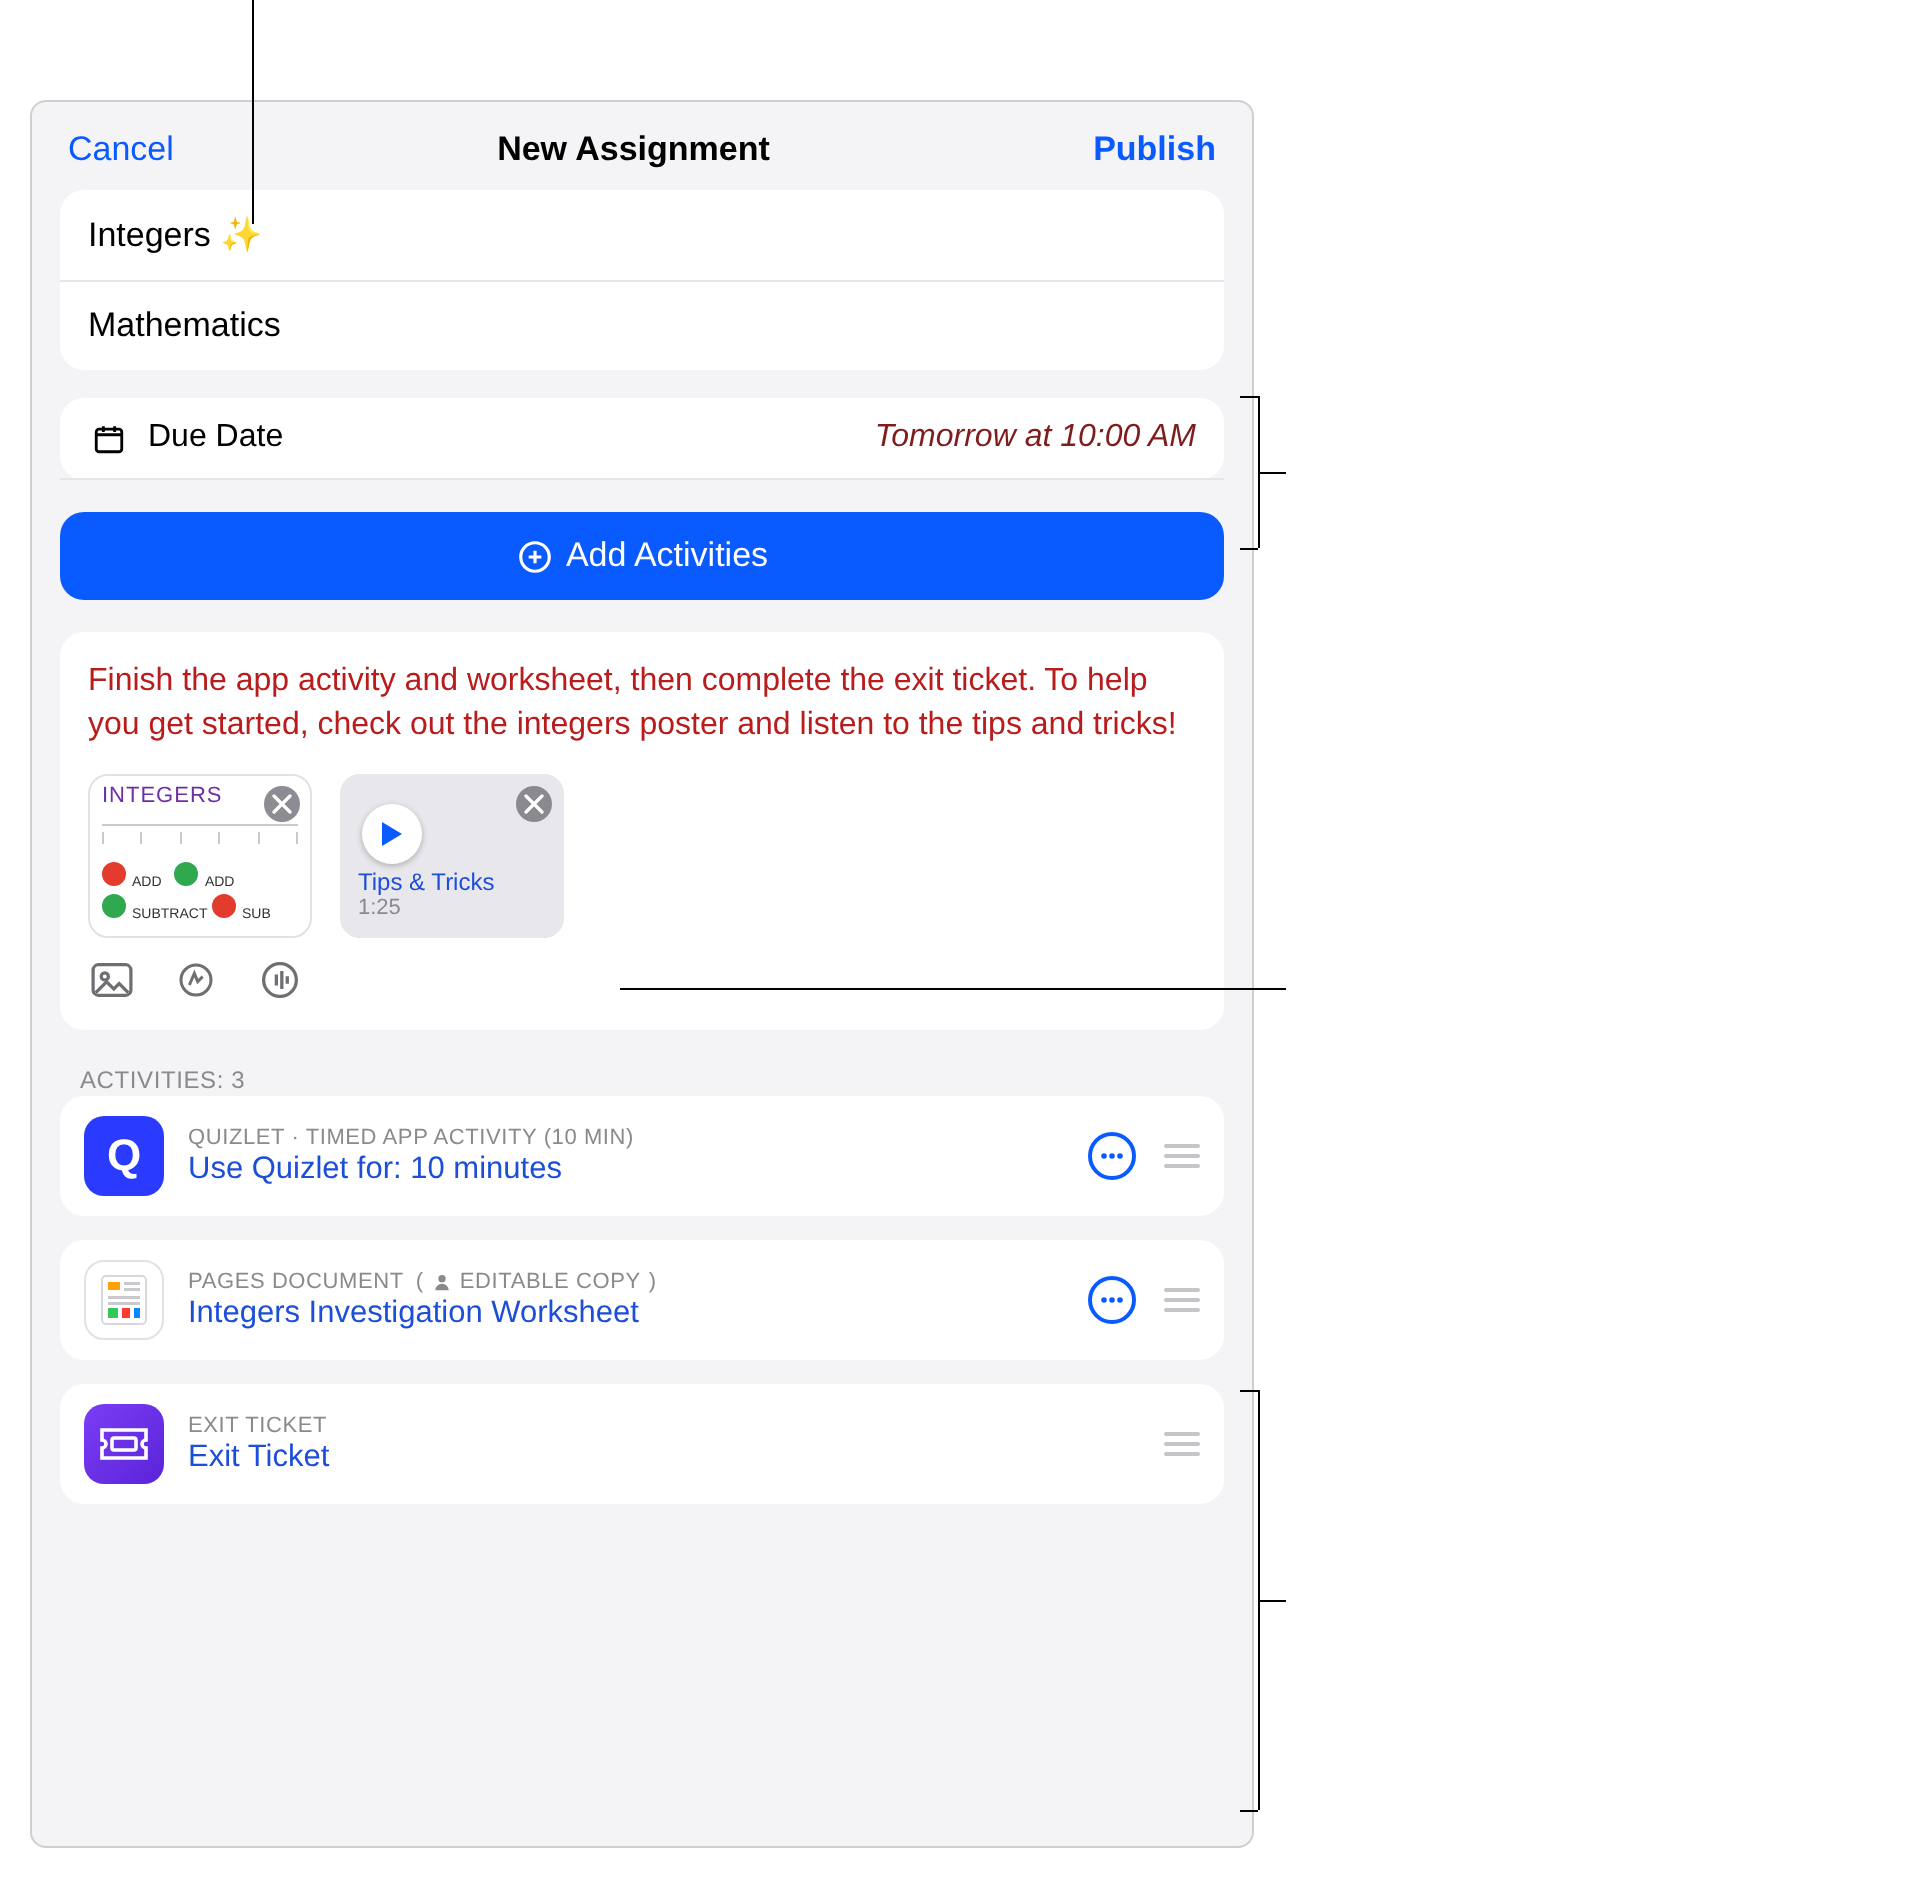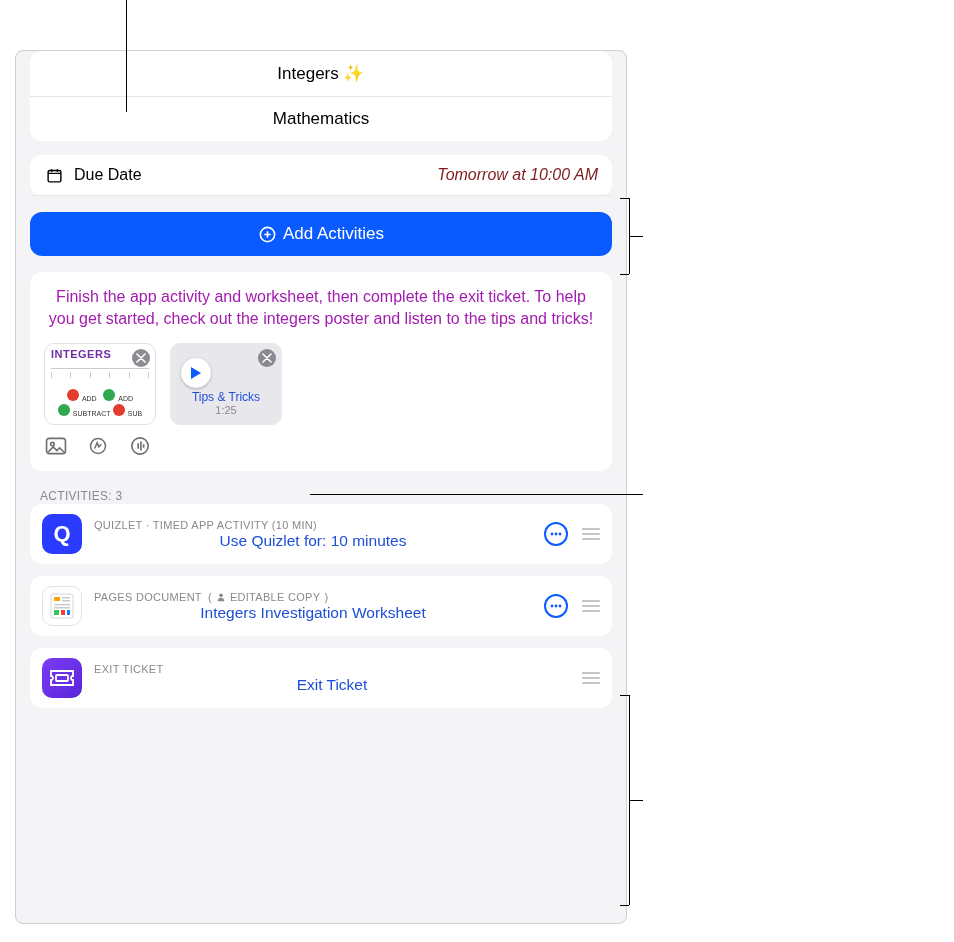--- a/index.html
+++ b/index.html
@@ -7,46 +7,46 @@
   .stage { position: relative; width: 954px; height: 942px; }
   .device {
     position: absolute; left: 15px; top: 50px; width: 612px; height: 874px;
     background: #f4f4f7;
     border: 1px solid #cfcfd2; border-radius: 8px; overflow: hidden;
   }
   .header { display: flex; align-items: center; justify-content: space-between; padding: 14px 18px 10px; }
   .hlink { color: #0a5bff; font-size: 17px; cursor: pointer; }
   .htitle { font-weight: 700; font-size: 17px; color: #000; }
 
-  .card { background: #fff; border-radius: 12px; margin: 0 14px; text-align: center; }
+  .card { background: #fff; border-radius: 12px; margin: 0 14px; }
   .row-sep { border-bottom: 1px solid #e5e5ea; }
 
   .input-row { padding: 12px 14px; font-size: 17px; color: #000; }
 
   .settings { margin-top: 14px; }
   .srow { display: flex; align-items: center; padding: 10px 14px; font-size: 16px; }
   .srow .icon { width: 20px; height: 20px; margin-right: 10px; display: inline-flex; align-items: center; justify-content: center; }
   .srow .label { flex: 0 0 auto; }
   .srow .spacer { flex: 1 1 auto; }
   .srow .value { color: #7f1d1d; font-size: 16px; white-space: nowrap; font-style: italic; }
 
   .primary-btn {
     display: flex; align-items: center; justify-content: center; gap: 6px;
     margin: 16px 14px 16px; padding: 12px 0; background: #0a5bff; color: #fff;
     border-radius: 12px; font-size: 17px; font-weight: 500; cursor: pointer;
   }
 
-  .instructions { padding: 14px 14px 0; font-size: 16px; color: #a21caf; line-height: 1.35; }
+  .instructions { padding: 14px 14px 0; font-size: 16px; color: #b91c1c; line-height: 1.35; }
 
   .attachments { display: flex; gap: 14px; padding: 14px 14px 0; }
   .thumb { position: relative; width: 112px; height: 82px; border-radius: 10px; background: #fff; border: 1px solid #e2e2e6; overflow: hidden; }
   .thumb.audio { background: #e8e8ec; border-color: #e8e8ec; display:flex; flex-direction:column; justify-content:flex-end; padding:6px 8px 8px; }
   .thumb .close { position: absolute; top: 5px; right: 5px; width: 18px; height: 18px; border-radius: 50%; background: rgba(120,120,128,0.85); color:#fff; display:flex; align-items:center; justify-content:center; cursor:pointer; }
   .thumb .close svg { display:block; }
-  .poster-title { position:absolute; top:4px; left:6px; font-size:11px; font-weight:700; color:#6e2fa5; letter-spacing:0.5px; }
+  .poster-title { position:absolute; top:4px; left:6px; font-size:11px; font-weight:400; color:#6e2fa5; letter-spacing:0.5px; }
   .poster-line { position:absolute; left:6px; right:6px; height:14px; border-top:1px solid #c9c9ce; }
   .poster-dot { width:12px; height:12px; border-radius:50%; display:inline-block; margin-right:3px; }
   .red { background:#e33b2e; } .green { background:#2fa84f; }
   .poster-rows { position:absolute; bottom:5px; left:6px; right:6px; font-size:8px; color:#333; line-height:11px;}
   .audio .play { position:absolute; top:14px; left:10px; width:30px; height:30px; border-radius:50%; background:#fff; box-shadow:0 1px 3px rgba(0,0,0,0.25); display:flex; align-items:center; justify-content:center; }
   .audio-title { font-size:12px; font-weight:400; color:#1d4ed8; }
   .audio-duration { font-size:11px; color:#8a8a8e; }
 
   .media-toolbar { display:flex; gap:18px; padding: 10px 14px 14px; color:#6e6e73; }
   .media-toolbar .mbtn { width:24px; height:22px; display:flex; align-items:center; justify-content:center; cursor:pointer; }
@@ -71,20 +71,25 @@
   .cl { position:absolute; background:#000; }
   .cl.v { width:1px; }
   .cl.h { height:1px; }
 </style>
 </head>
 <body>
 <div class="stage">
 
 <div class="device">
 
+  <div class="header">
+    <span class="hlink">Cancel</span>
+    <span class="htitle">New Assignment</span>
+    <span class="hlink" style="font-weight:600">Publish</span>
+  </div>
 
   <div class="card">
     <div class="input-row row-sep">Integers ✨</div>
     <div class="input-row">Mathematics</div>
   </div>
 
   <div class="card settings">
     <div class="srow row-sep">
       <span class="icon">
         <svg width="17" height="17" viewBox="0 0 24 24" fill="none" stroke="#000" stroke-width="2">

